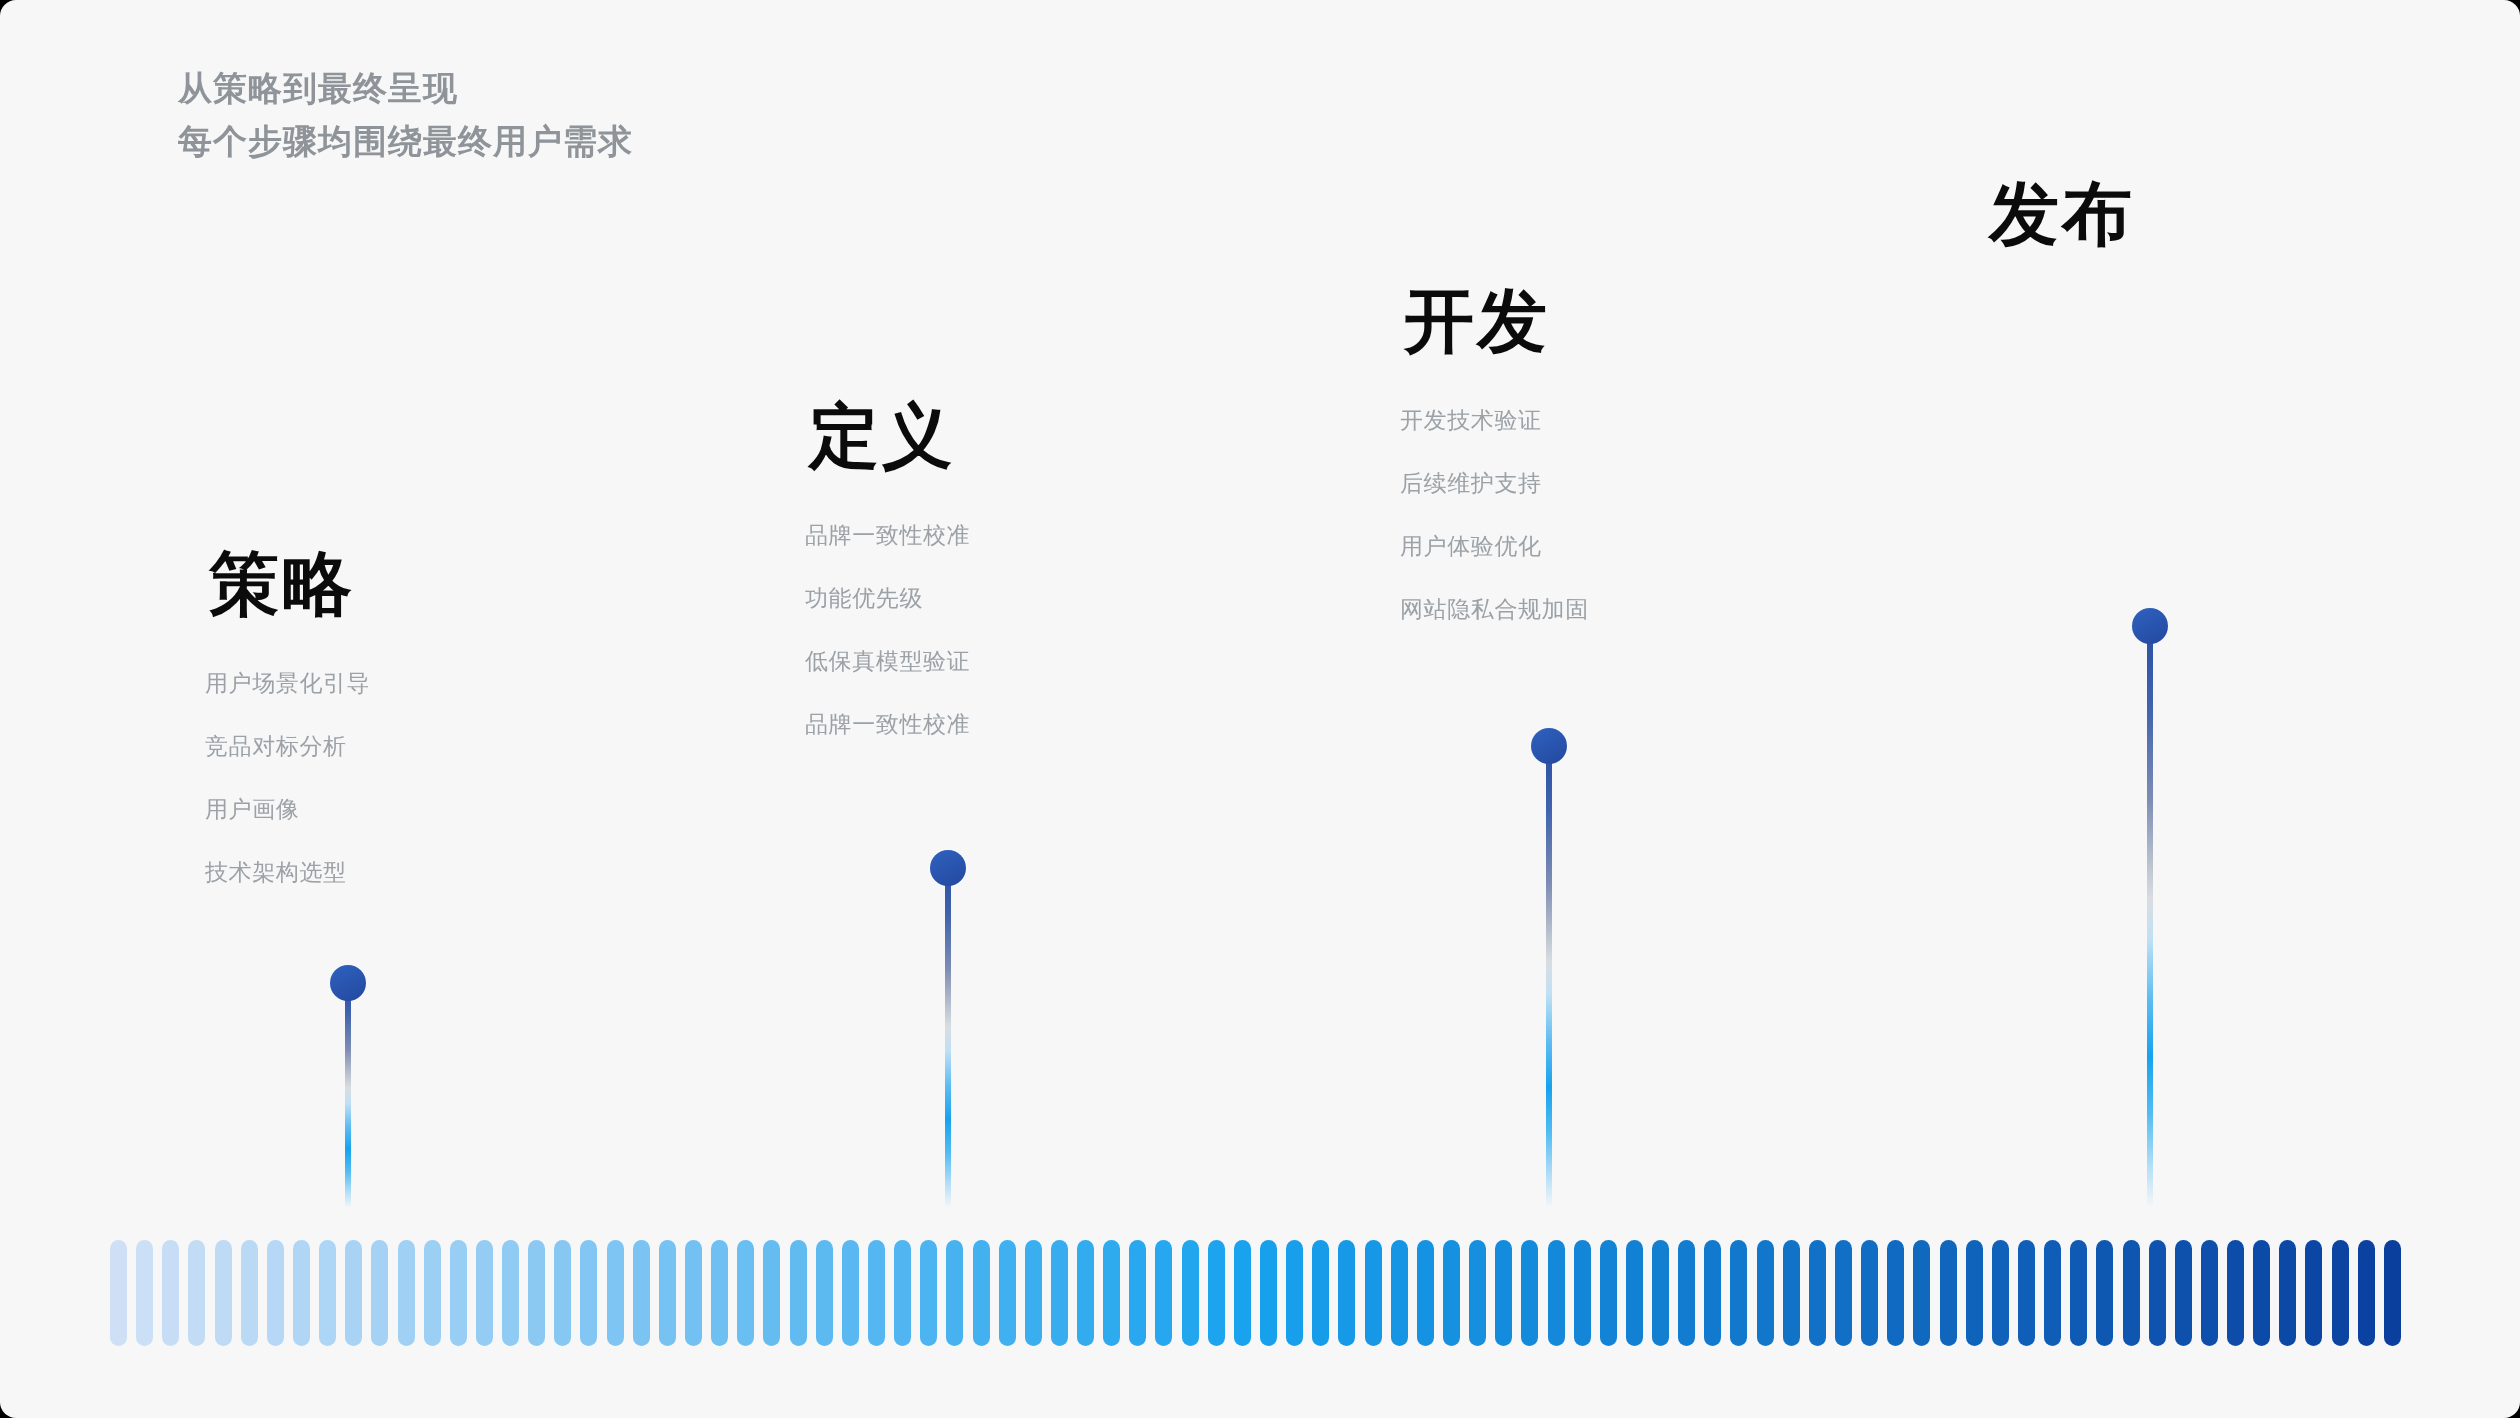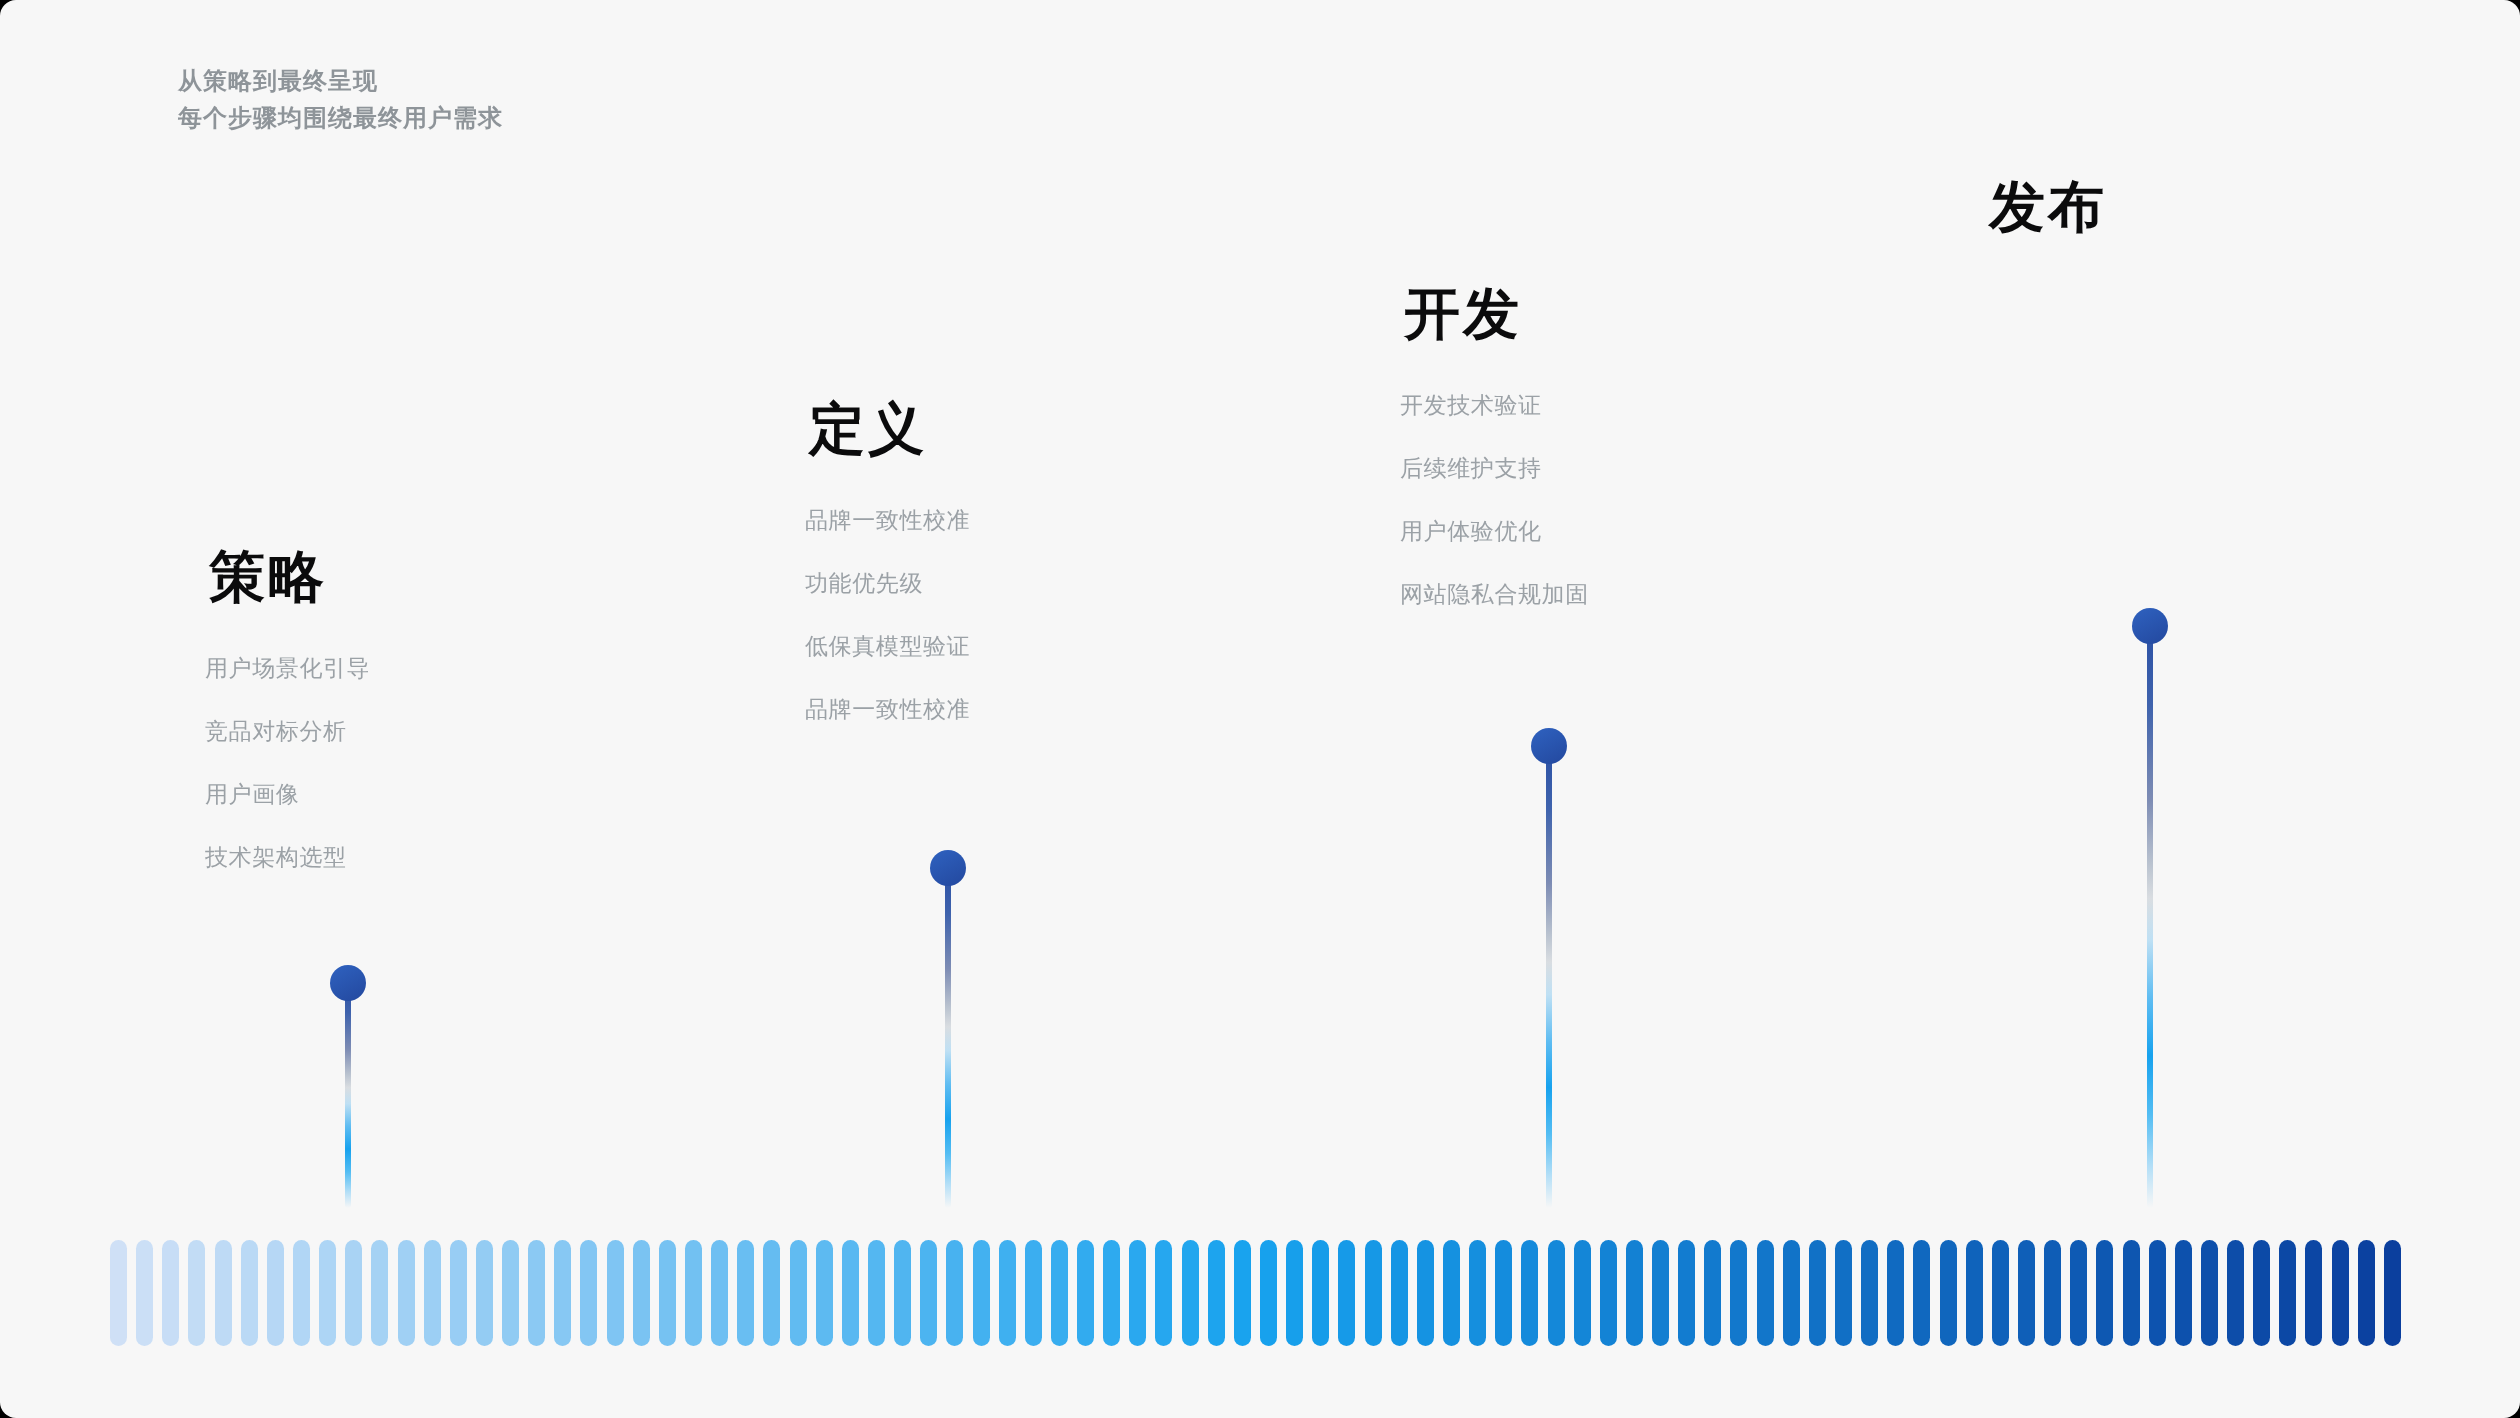--- a/index.html
+++ b/index.html
@@ -18,30 +18,30 @@
     overflow: hidden;
   }
   
   #header {
     position: absolute;
     left: 178px; top: 62px;
     line-height: 1.55;
   }
   #header .hline {
     display: block;
-    font-size: 24px;
+    font-size: 34px;
     font-weight: 700;
     color: #8e9499;
     letter-spacing: 1px;
     white-space: nowrap;
   }
   
   .stage { position: absolute; }
   .stage-title {
-    font-size: 56px;
+    font-size: 70px;
     font-weight: 700;
     color: #0b0b0c;
     letter-spacing: 3px;
     line-height: 1.05;
     white-space: nowrap;
     margin: 0 0 46px 4px;
   }
   .stage-items { list-style: none; margin: 0; padding: 0; }
   .stage-items li {
     font-size: 23px;

